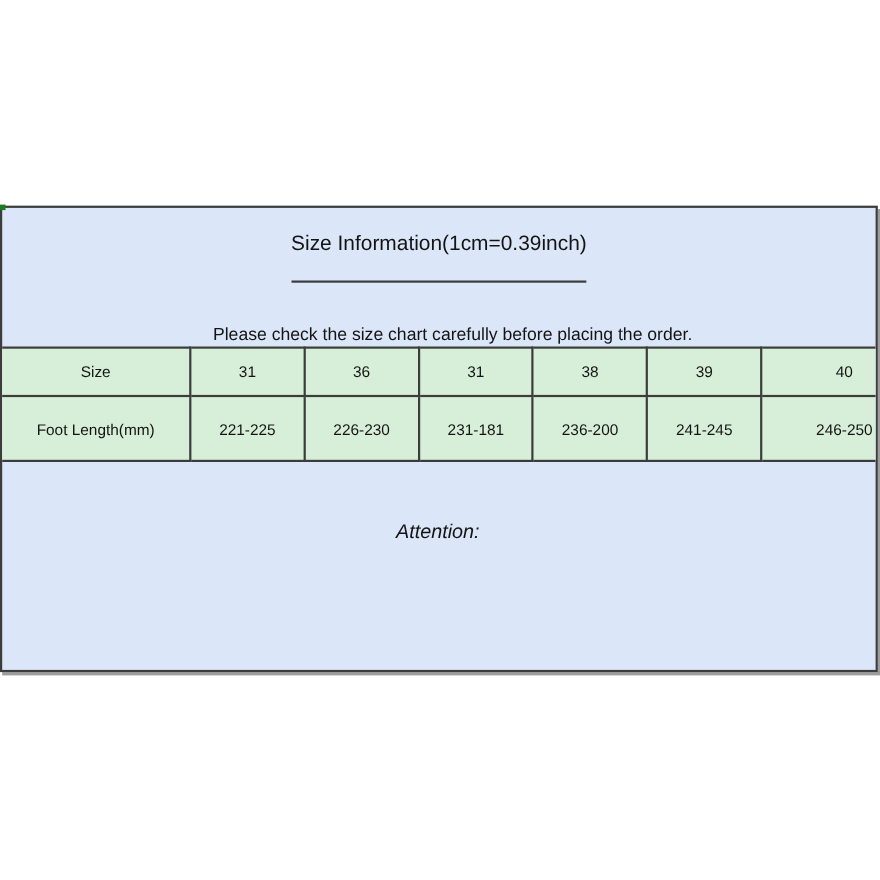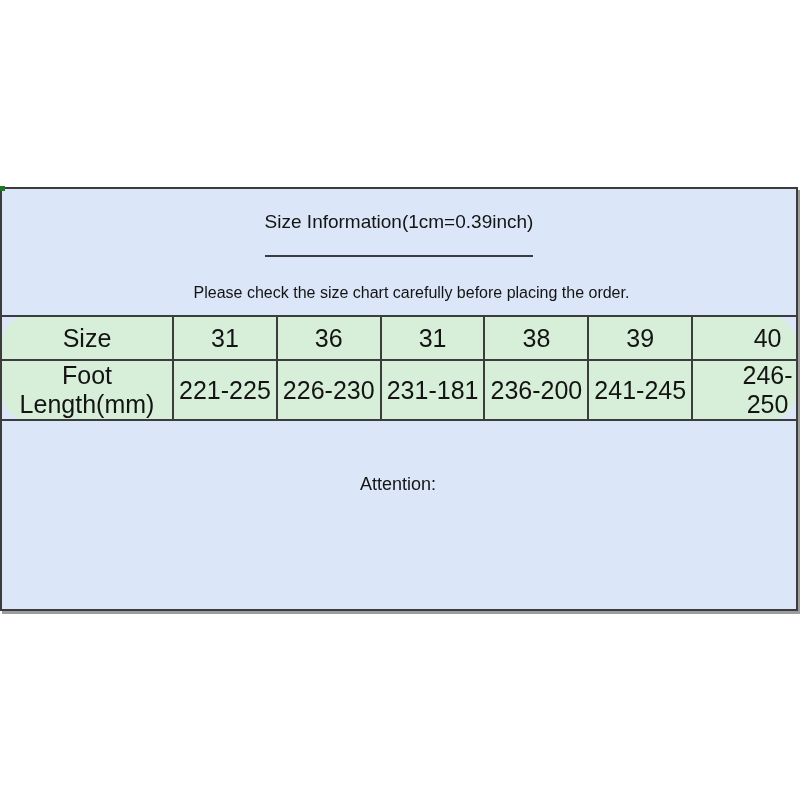--- a/index.html
+++ b/index.html
@@ -31,49 +31,49 @@
     align-items: center;
     justify-content: center;
     font-size: 19px;
   }
   .notice-row {
     height: 58px;
     flex: 0 0 58px;
     display: flex;
     align-items: flex-end;
     justify-content: center;
-    padding-bottom: 13px;
+    padding-bottom: 1px;
     font-size: 16px;
     margin-left: 25px;
   }
   table.size-table {
     width: 100%;
     border-collapse: collapse;
     table-layout: fixed;
     background: var(--table-bg-green, #d7efd8);
-    font-size: 25px;
-    border-radius: 28px;
+    font-size: 14px;
   }
   .size-table th, .size-table td {
     border: 2px solid var(--border-dark, #3c3c3c);
     text-align: center;
     vertical-align: middle;
     font-weight: normal;
     padding: 0;
   }
   .size-table col.label-col { width: 171px; }
   .size-table tr.row-size { height: 44px; }
-  .size-table tr.row-foot { height: 46px; }
+  .size-table tr.row-foot { height: 59px; }
   .size-table th:first-child { border-left: none; }
   .size-table td:last-child { border-right: none; padding-left: 46px; }
   .attention {
     flex: 1 1 auto;
     padding: 50px 10px 0 8px;
     font-size: 18px;
     line-height: 26px;
+    font-style: italic;
   }
   .corner-dot {
     position: absolute;
     left: 0;
     top: 186px;
     width: 5px;
     height: 5px;
     background: var(--artifact-green, #1f7a1f);
   }
 </style>

